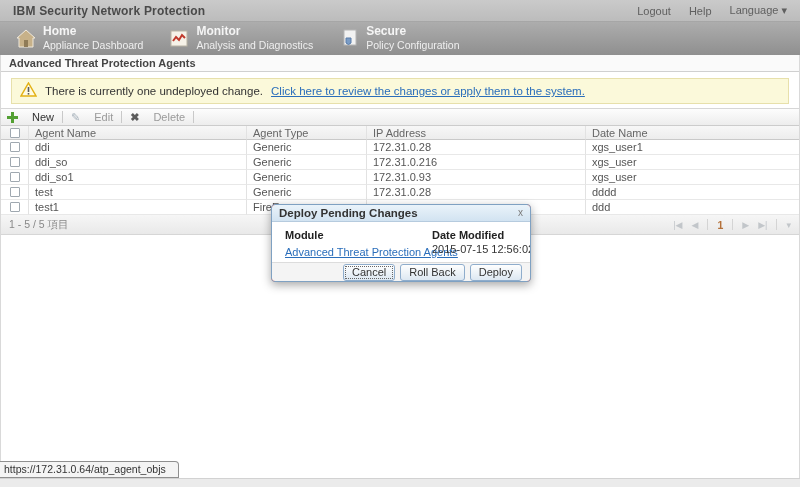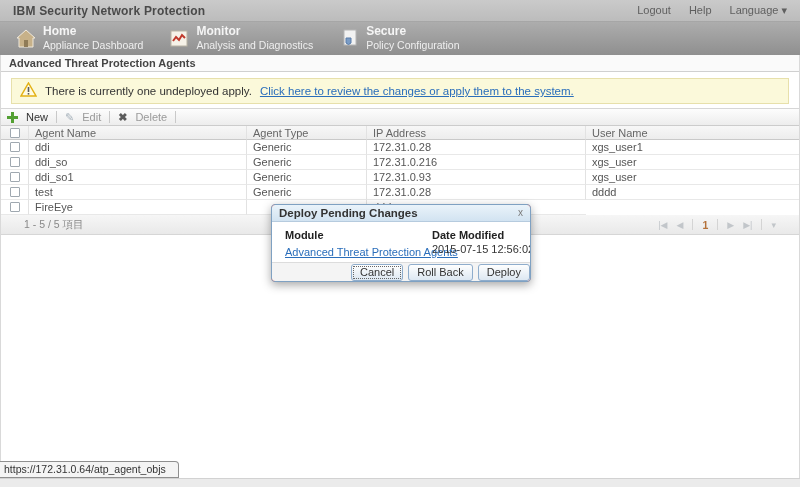--- a/index.html
+++ b/index.html
@@ -7,21 +7,21 @@
   body { font-family:"Liberation Sans", sans-serif; background:#ffffff; position:relative; }
 
   
   .titlebar {
     height:22px; background:linear-gradient(#cacaca,#bcbcbc);
     border-bottom:1px solid #a6a6a6;
     display:flex; align-items:center; justify-content:space-between;
     padding:0 13px;
   }
   .titlebar .app-title { font-size:12px; font-weight:bold; color:#4a4a4a; letter-spacing:.2px; }
-  .titlebar .links { display:flex; gap:18px; }
+  .titlebar .links { display:flex; align-items:center; gap:18px; }
   .titlebar .links span { font-size:11px; color:#5f5f5f; cursor:pointer; }
   .titlebar .caret { font-size:9px; color:#7a7a7a; margin-left:3px; }
 
   
   .navbar {
     height:33px; background:linear-gradient(#adadad,#8f8f8f);
     display:flex; align-items:stretch; padding-left:5px;
   }
   .navtab {
     display:flex; align-items:center; gap:7px; padding:0 12px 0 8px;
@@ -52,21 +52,21 @@
   }
   .warning .msg { font-size:11.5px; color:#333; }
   .warning a { font-size:11.5px; color:#2a6ebb; text-decoration:underline; cursor:pointer; }
 
   
   .toolbar {
     height:18px; margin-top:3px; background:linear-gradient(#fdfdfd,#ededed);
     border-top:1px solid #d6d6d6; border-bottom:1px solid #cccccc;
     display:flex; align-items:center; padding:0 6px; gap:8px;
   }
-  .tb-item { display:flex; align-items:center; gap:8px; font-size:11px; cursor:pointer; }
+  .tb-item { display:flex; align-items:center; gap:14px; font-size:11px; cursor:pointer; }
   .tb-item.enabled { color:#333; }
   .tb-item.disabled { color:#9a9a9a; cursor:default; }
   .tb-sep { width:1px; height:12px; background:#c9c9c9; }
   .plus-icon { position:relative; width:11px; height:11px; display:inline-block; }
   .plus-icon::before, .plus-icon::after { content:""; position:absolute; background:#53a033; }
   .plus-icon::before { left:4px; top:0; width:3px; height:11px; }
   .plus-icon::after { left:0; top:4px; width:11px; height:3px; }
   .edit-icon { font-size:11px; color:#a9b4bd; }
   .delete-icon { font-size:11px; color:#5c5c5c; font-weight:bold; }
 
@@ -81,21 +81,21 @@
     display:flex; align-items:center; padding:0 6px; overflow:hidden; white-space:nowrap;
   }
   .cell:last-child { border-right:none; }
   .cb-cell { justify-content:center; padding:0; }
   .checkbox { width:10px; height:10px; background:#fff; border:1px solid #9fa8b0; border-radius:1px; cursor:pointer; }
 
   
   .pagination {
     height:20px; background:linear-gradient(#f6f6f6,#e9e9e9);
     border-bottom:1px solid #d6d6d6;
-    display:flex; align-items:center; justify-content:space-between; padding:0 23px;
+    display:flex; align-items:center; justify-content:space-between; padding:0 8px;
   }
   .pagination .summary { font-size:10.5px; color:#888; }
   .pagination .controls { display:flex; align-items:center; gap:9px; font-size:9px; color:#c2c6ca; }
   .pagination .controls span { cursor:pointer; }
   .pagination .current-page { font-size:10.5px; color:#b4713a; font-weight:bold; }
   .pg-sep { width:1px; height:11px; background:#d4d4d4; }
 
   
   .dialog {
     position:absolute; left:270px; top:149px; width:260px; height:78px;
@@ -110,21 +110,21 @@
   .dialog-title .t { font-size:11.5px; font-weight:bold; color:#333; }
   .dialog-close { font-size:10px; color:#7b7b7b; cursor:pointer; line-height:1; }
   .dialog-body { position:relative; height:40px; background:#fff; }
   .dlg-col1 { position:absolute; left:13px; top:6px; }
   .dlg-col2 { position:absolute; left:160px; top:6px; }
   .dlg-h { font-size:11px; font-weight:bold; color:#222; line-height:1.3; }
   .dlg-link { font-size:11px; color:#2a6ebb; text-decoration:underline; cursor:pointer; line-height:1.3; white-space:nowrap; }
   .dlg-v { font-size:11px; color:#333; line-height:1.3; white-space:nowrap; }
   .dialog-footer {
     height:20px; background:#f4f4f4; border-top:1px solid #dcdcdc;
-    display:flex; align-items:center; justify-content:flex-end; gap:5px; padding:0 0;
+    display:flex; align-items:center; justify-content:flex-end; gap:5px; padding:0 8px;
   }
   .dlg-btn {
     font-family:"Liberation Sans", sans-serif;
     font-size:11px; color:#333; background:linear-gradient(#fefefe,#dde8f2);
     border:1px solid #8fadcc; border-radius:3px; padding:1px 8px; cursor:pointer; line-height:1.2;
   }
   .dlg-btn.focused { outline:1px dotted #666; outline-offset:-3px; }
 
   
   .status-tooltip {
@@ -198,21 +198,21 @@
   </div>
 
   <div class="warning">
     <span>
       <svg width="17" height="15" viewBox="0 0 17 15">
         <polygon points="8.5,1 16,14 1,14" fill="#fffbe2" stroke="#e3b114" stroke-width="1.5"></polygon>
         <rect x="7.7" y="5" width="1.6" height="5" fill="#5a5a5a"></rect>
         <rect x="7.7" y="11" width="1.6" height="1.6" fill="#5a5a5a"></rect>
       </svg>
     </span>
-    <span class="msg">There is currently one undeployed apply.</span>
+    <span class="msg">There is currently one undeployed change.</span>
     <a>Click here to review the changes or apply them to the system.</a>
   </div>
 
   <div class="toolbar">
     <span class="tb-item enabled">
       <span class="plus-icon"></span>
       <span>New</span>
     </span>
     <span class="tb-sep"></span>
     <span class="tb-item disabled">
@@ -228,21 +228,21 @@
   </div>
 
   <div class="grid">
     <div class="grid-row grid-head">
       <div class="cell cb-cell">
           <span class="checkbox"></span>
         </div>
       <div class="cell">Agent Name</div>
       <div class="cell">Agent Type</div>
       <div class="cell">IP Address</div>
-      <div class="cell">User Name</div>
+      <div class="cell">Date Name</div>
     </div>
     <div class="grid-row grid-body-row">
       <div class="cell cb-cell">
           <span class="checkbox"></span>
         </div>
       <div class="cell">ddi</div>
       <div class="cell">Generic</div>
       <div class="cell">172.31.0.28</div>
       <div class="cell">xgs_user1</div>
     </div>
@@ -270,20 +270,21 @@
         </div>
       <div class="cell">test</div>
       <div class="cell">Generic</div>
       <div class="cell">172.31.0.28</div>
       <div class="cell">dddd</div>
     </div>
     <div class="grid-row grid-body-row">
       <div class="cell cb-cell">
           <span class="checkbox"></span>
         </div>
+      <div class="cell">test1</div>
       <div class="cell">FireEye</div>
       <div class="cell"></div>
       <div class="cell">ddd</div>
     </div>
   </div>
 
   <div class="pagination">
     <span class="summary">1 - 5 / 5 項目</span>
     <div class="controls">
       <span>|◀</span>

